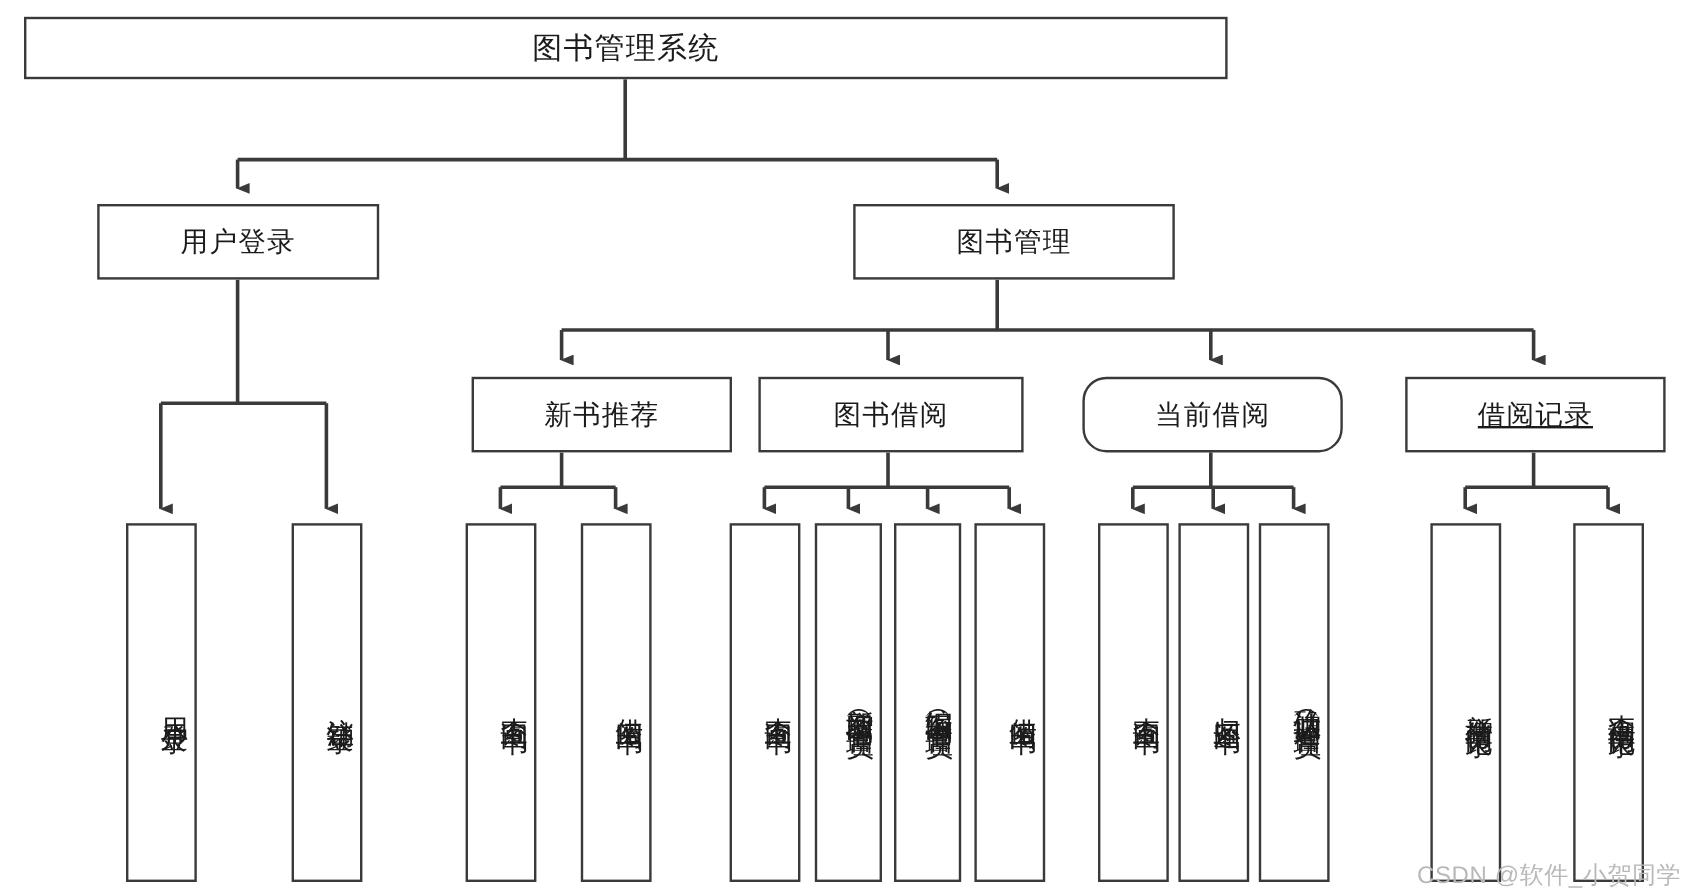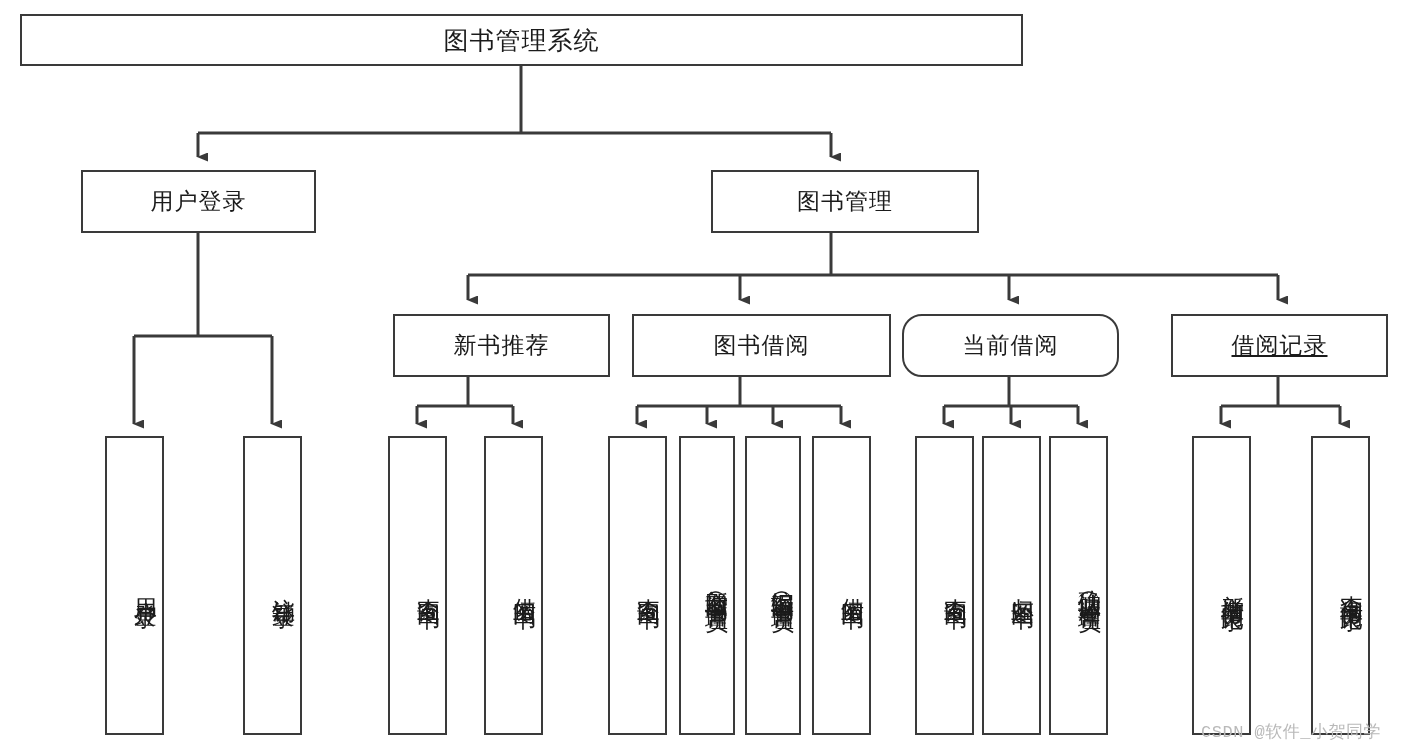--- a/index.html
+++ b/index.html
@@ -55,28 +55,27 @@
   .node.vertical .nlabel {
     writing-mode: vertical-rl;
     text-orientation: upright;
     display: block;
   }
   .node.root {
     font-size: 25px;
   }
   .watermark {
     position: absolute;
-    right: 24px;
+    right: 4px;
     bottom: 4px;
-    font-size: 17px;
+    font-size: 20px;
     color: #b9b9b9;
     letter-spacing: 0.5px;
     white-space: nowrap;
     user-select: none;
-    font-family: Liberation Mono, monospace;
   }
 </style>
 </head>
 <body>
 
 <div id="diagram-root">
 
   <svg id="edges-layer" width="1405" height="747" viewBox="0 0 1405 747" xmlns="http://www.w3.org/2000/svg">
     <defs>
       <marker id="arrowhead" markerWidth="9" markerHeight="11" refX="4.5" refY="10" orient="auto" markerUnits="userSpaceOnUse">
@@ -146,21 +145,21 @@
   <div class="node horizontal" style="left:81px; top:170px; width:235px; height:63px;">
     <span class="nlabel">用户登录</span>
   </div>
   <div class="node horizontal" style="left:711px; top:170px; width:268px; height:63px;">
     <span class="nlabel">图书管理</span>
   </div>
 
   <div class="node horizontal" style="left:361px; top:314px; width:217px; height:63px;margin-left:32px;">
     <span class="nlabel">新书推荐</span>
   </div>
-  <div class="node horizontal" style="left:632px; top:314px; width:259px; height:63px;">
+  <div class="node horizontal" style="left:632px; top:314px; width:221px; height:63px;">
     <span class="nlabel">图书借阅</span>
   </div>
   <div class="node horizontal" style="left:902px; top:314px; width:217px; height:63px;border-radius:20px;">
     <span class="nlabel">当前借阅</span>
   </div>
   <div class="node horizontal" style="left:1171px; top:314px; width:217px; height:63px;text-decoration:underline;">
     <span class="nlabel">借阅记录</span>
   </div>
 
   <div class="node vertical" style="left:105px; top:436px; width:59px; height:299px;">

